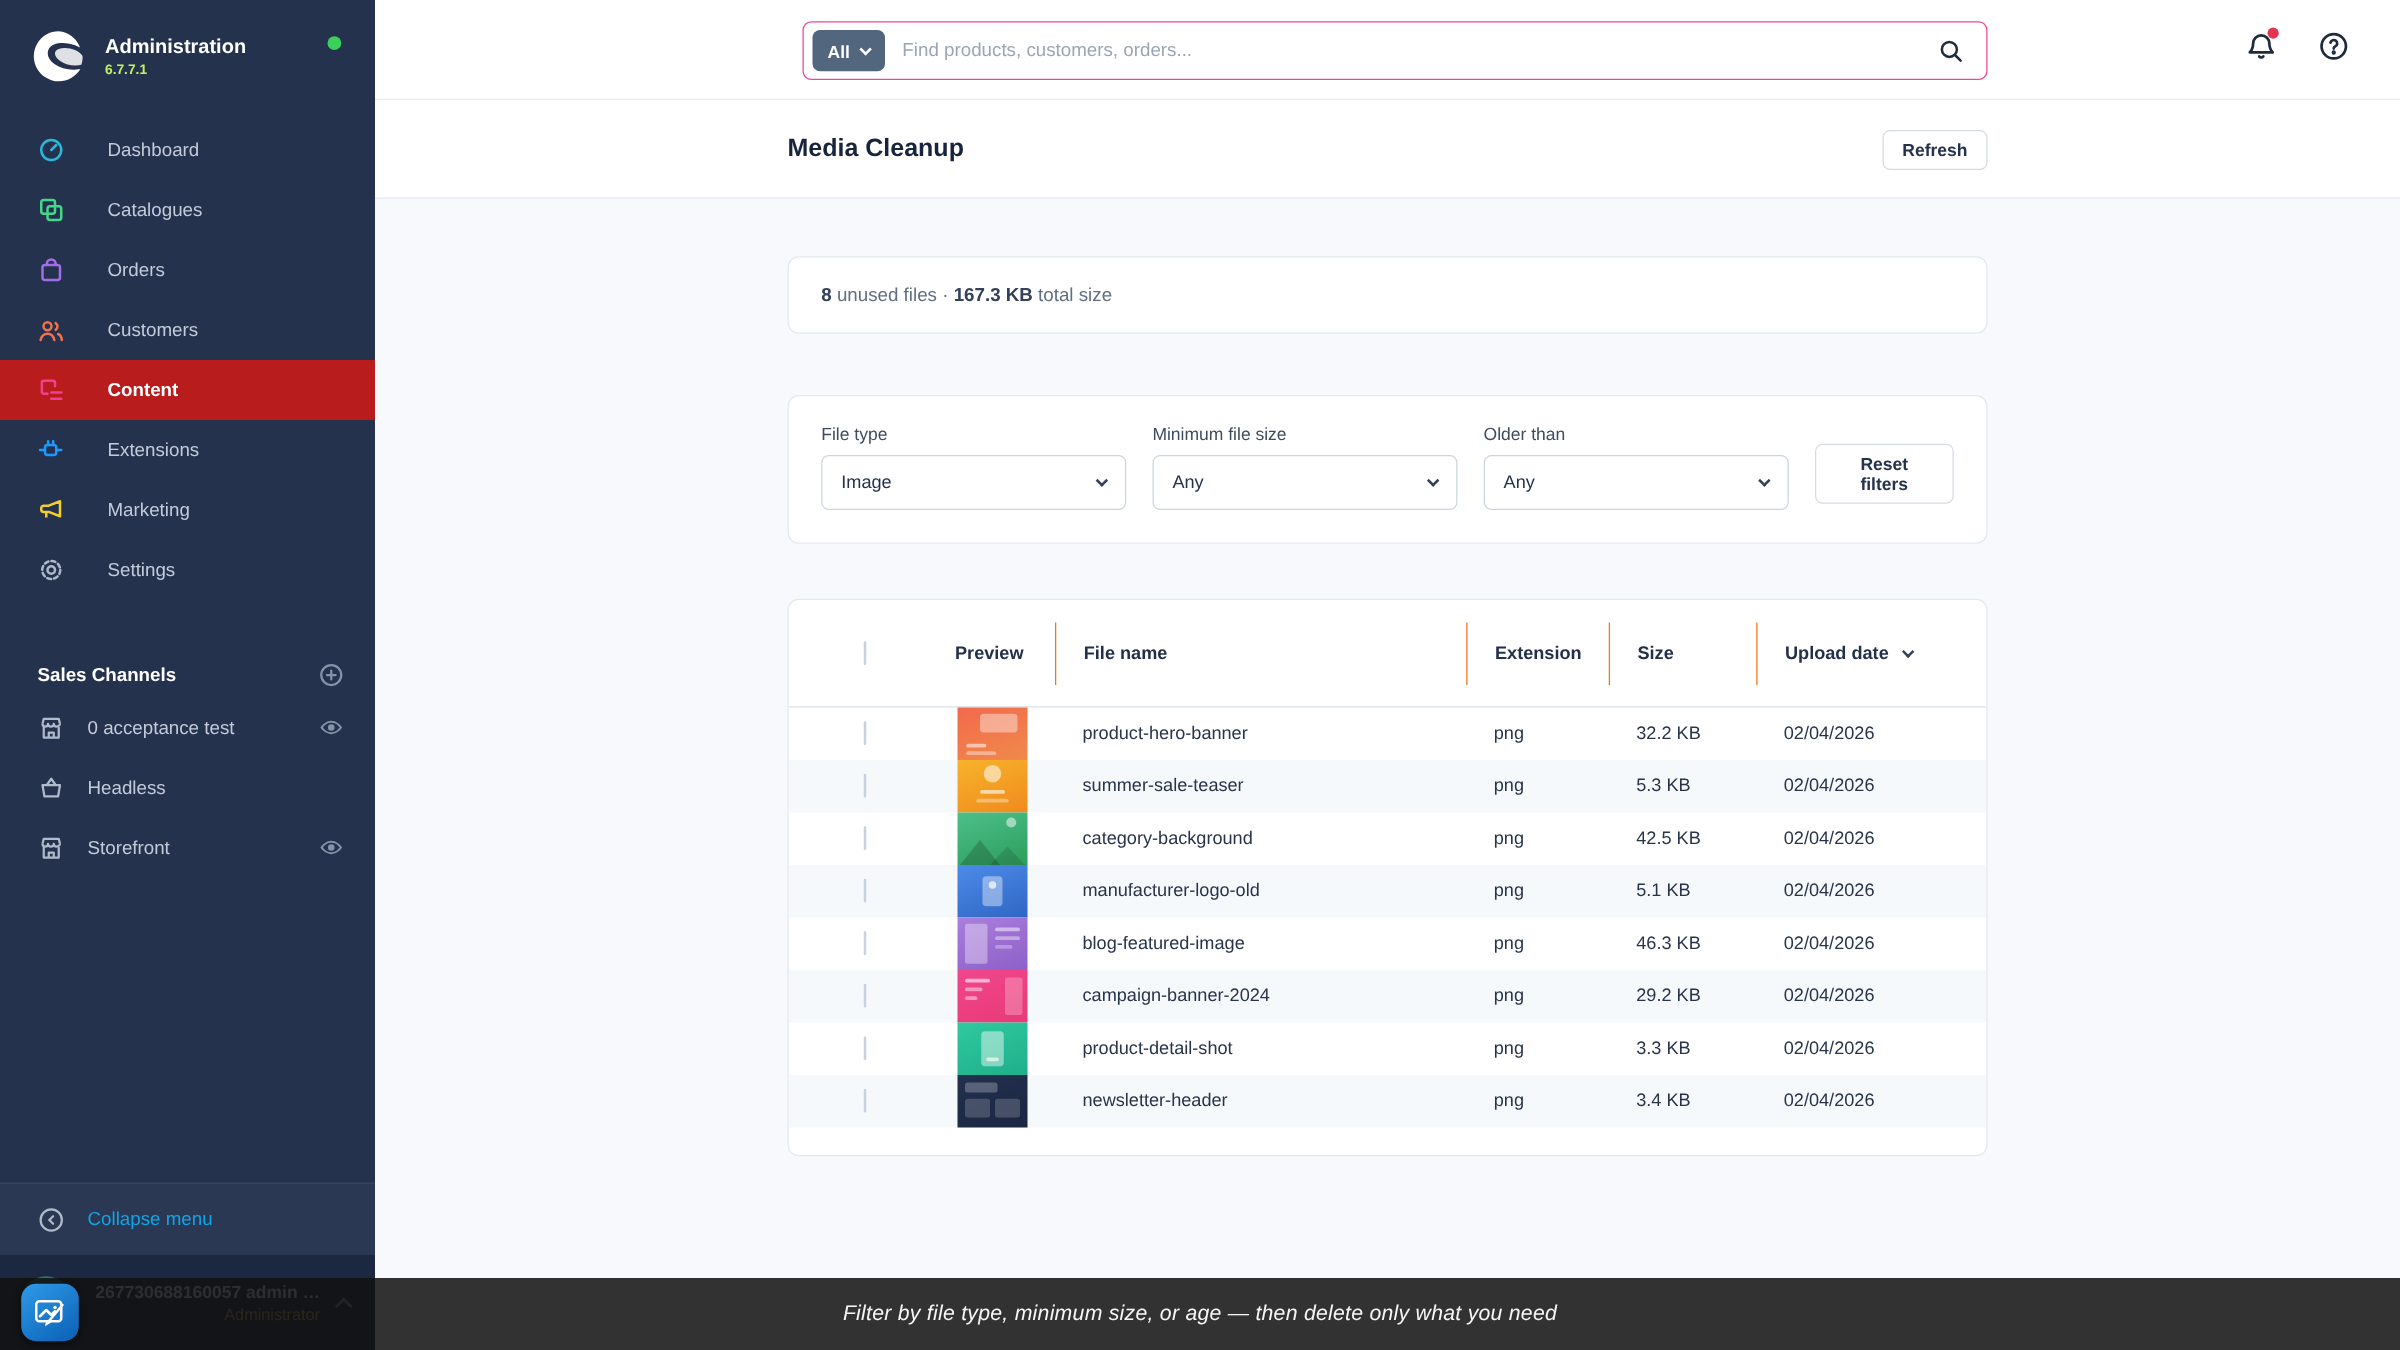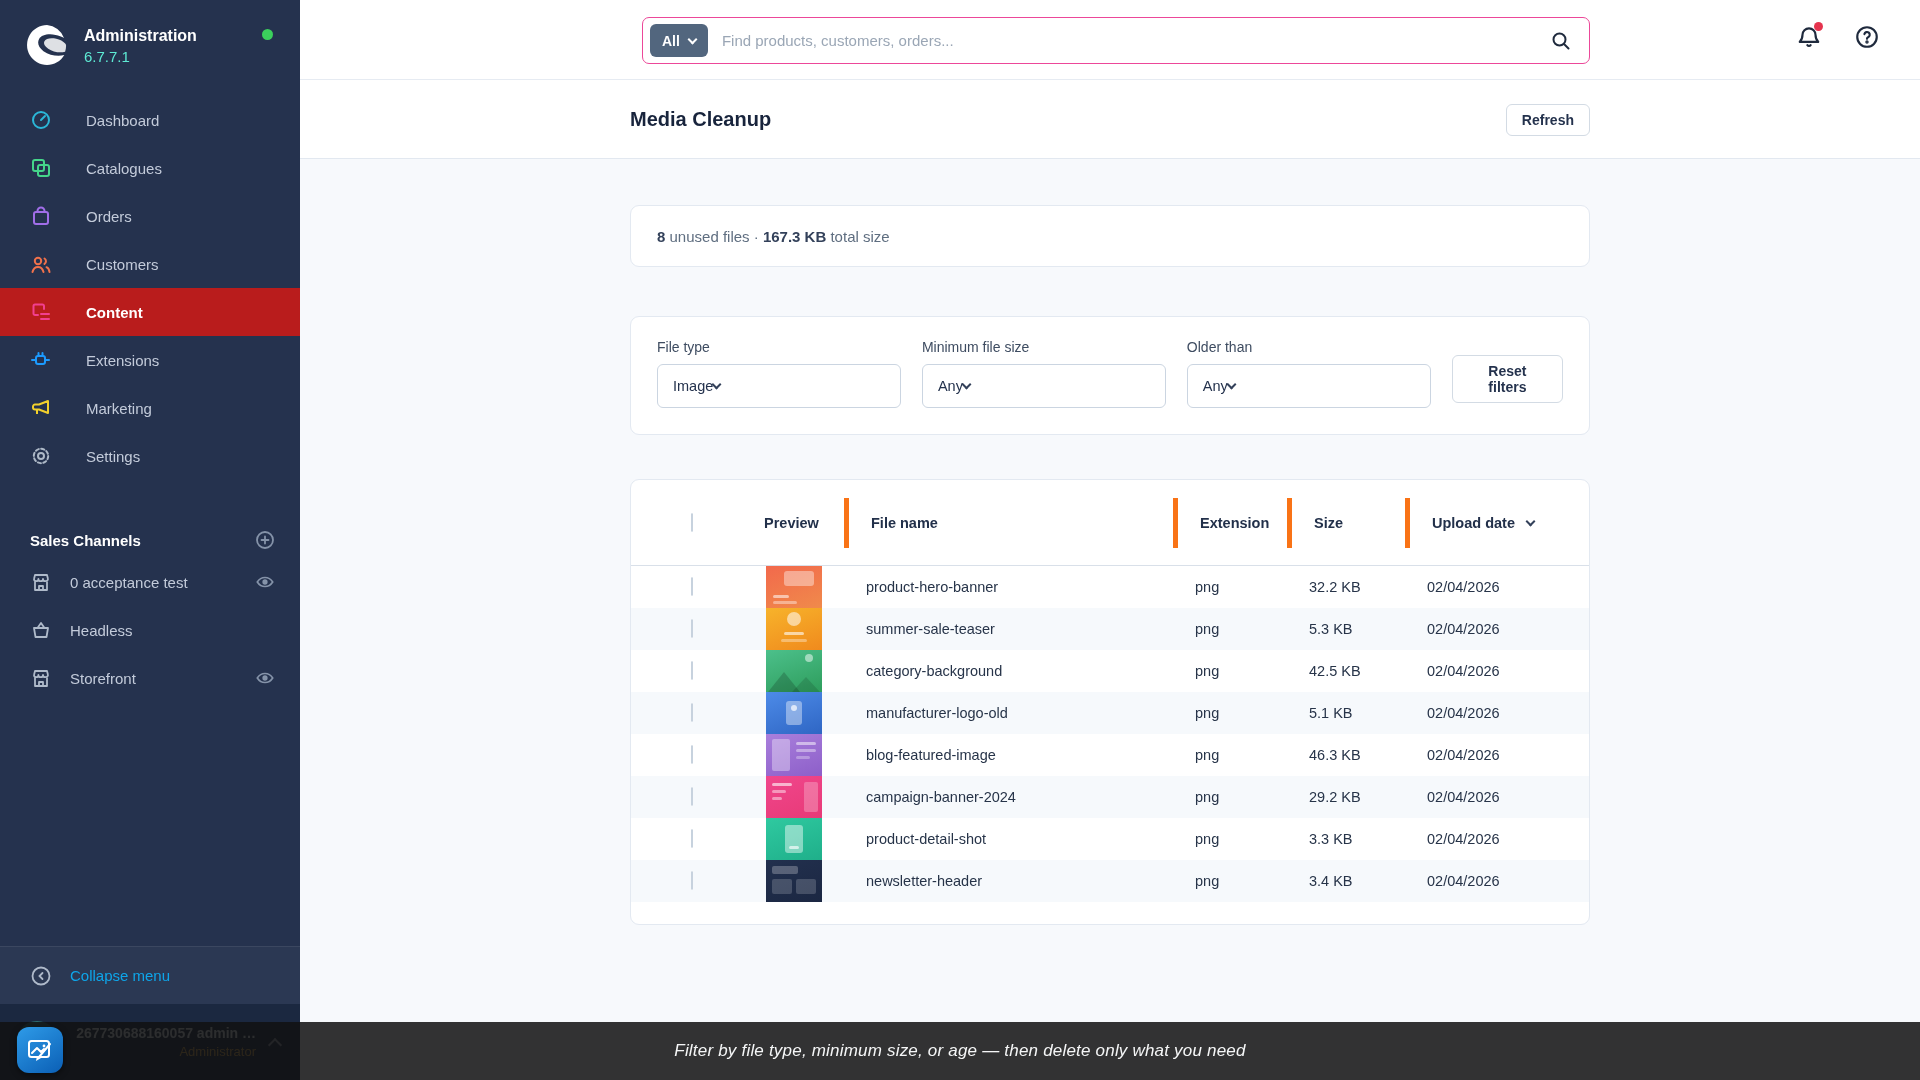--- a/index.html
+++ b/index.html
@@ -5,21 +5,21 @@
   * { margin:0; padding:0; box-sizing:border-box; }
   html,body { width:1920px; height:1080px; overflow:hidden;
     font-family:"Liberation Sans","DejaVu Sans",sans-serif; background:#F7F9FC; }
 
   
   .sidebar { position:fixed; left:0; top:0; width:300px; height:1080px;
     background:#25324E; display:flex; flex-direction:column; z-index:5; }
   .sb-header { position:relative; padding:22px 24px 10px 24px; display:flex; align-items:center; gap:14px; }
   .sb-logo { width:46px; height:46px; flex:0 0 46px; }
   .sb-title { color:#fff; font-size:16px; font-weight:bold; line-height:1.25; }
-  .sb-version { color:#5eead4; font-size:15px; margin-top:2px; }
+  .sb-version { color:#bef264; font-size:11px; margin-top:2px;font-weight:bold; }
   .sb-status-dot { position:absolute; right:27px; top:29px; width:11px; height:11px;
     border-radius:50%; background:#3BD05C; }
   .sb-menu { margin-top:18px; }
   .sb-item { display:flex; align-items:center; gap:34px; height:48px; padding:0 24px 0 30px;
     cursor:pointer; }
   .sb-item.active { background:#b91c1c; }
   .sb-item .lbl { color:#C3CBDA; font-size:15px; }
   .sb-item.active .lbl { color:#FFFFFF; font-weight:bold; }
   .sb-icon { width:22px; height:22px; flex:0 0 22px; display:flex; align-items:center; justify-content:center; }
   .sb-section { margin-top:42px; }
@@ -71,30 +71,30 @@
   .summary-card { height:62px; display:flex; align-items:center; padding:0 26px;
     font-size:15px; color:#5F6E80; margin-bottom:49px; }
   .summary-card b { color:#33415A; }
   .summary-card .sp { white-space:pre; }
 
   .filters-card { padding:22px 26px 26px 26px; margin-bottom:44px; }
   .filters-row { display:flex; gap:21px; align-items:flex-end; }
   .field { display:flex; flex-direction:column; width:246px; }
   .field-label { font-size:14px; color:#3E4C61; margin-bottom:9px; }
   .select { height:44px; border:1px solid #CBD5E1; border-radius:6px; background:#fff;
-    display:flex; align-items:center; justify-content:flex-start; padding:0 15px;
+    display:flex; align-items:center; justify-content:space-between; padding:0 15px;
     font-size:14.5px; color:#24324D; cursor:pointer; }
   .select .chev { color:#33415A; }
   .reset-wrap { margin-left:auto; padding-bottom:5px; }
 
   .table-card { overflow:hidden; padding-bottom:22px; }
   .tgrid { display:grid; grid-template-columns:111px 102px 329px 114px 118px 1fr; align-items:center; }
   .thead { height:86px; position:relative; border-bottom:1px solid #D9E0E9; }
   .thead .hcell { font-size:14.5px; font-weight:bold; color:#22304A; padding-left:22px;
-    height:50px; display:flex; align-items:center; border-left:5px solid #f97316; }
+    height:50px; display:flex; align-items:center; border-left:1px solid #f97316; }
   .thead .hcell.first { border-left:none; }
   .sort-chev { width:7px; height:7px; border-right:2px solid #33415A; border-bottom:2px solid #33415A;
     transform:rotate(45deg); margin:-3px 0 0 12px; }
   .checkbox { width:19px; height:19px; border:1px solid #C7D2DE; border-radius:5px; background:#fff; cursor:pointer; }
   .cb-cell { padding-left:60px; }
   .trow { height:42px; }
   .trow:nth-child(even) { background:#F6F9FC; }
   .tcell { font-size:14.5px; color:#273449; padding-left:22px; white-space:nowrap; overflow:hidden; }
   .thumb-cell { padding-left:24px; height:42px; display:flex; align-items:center; }
   .thumb { width:56px; height:42px; position:relative; overflow:hidden; }

